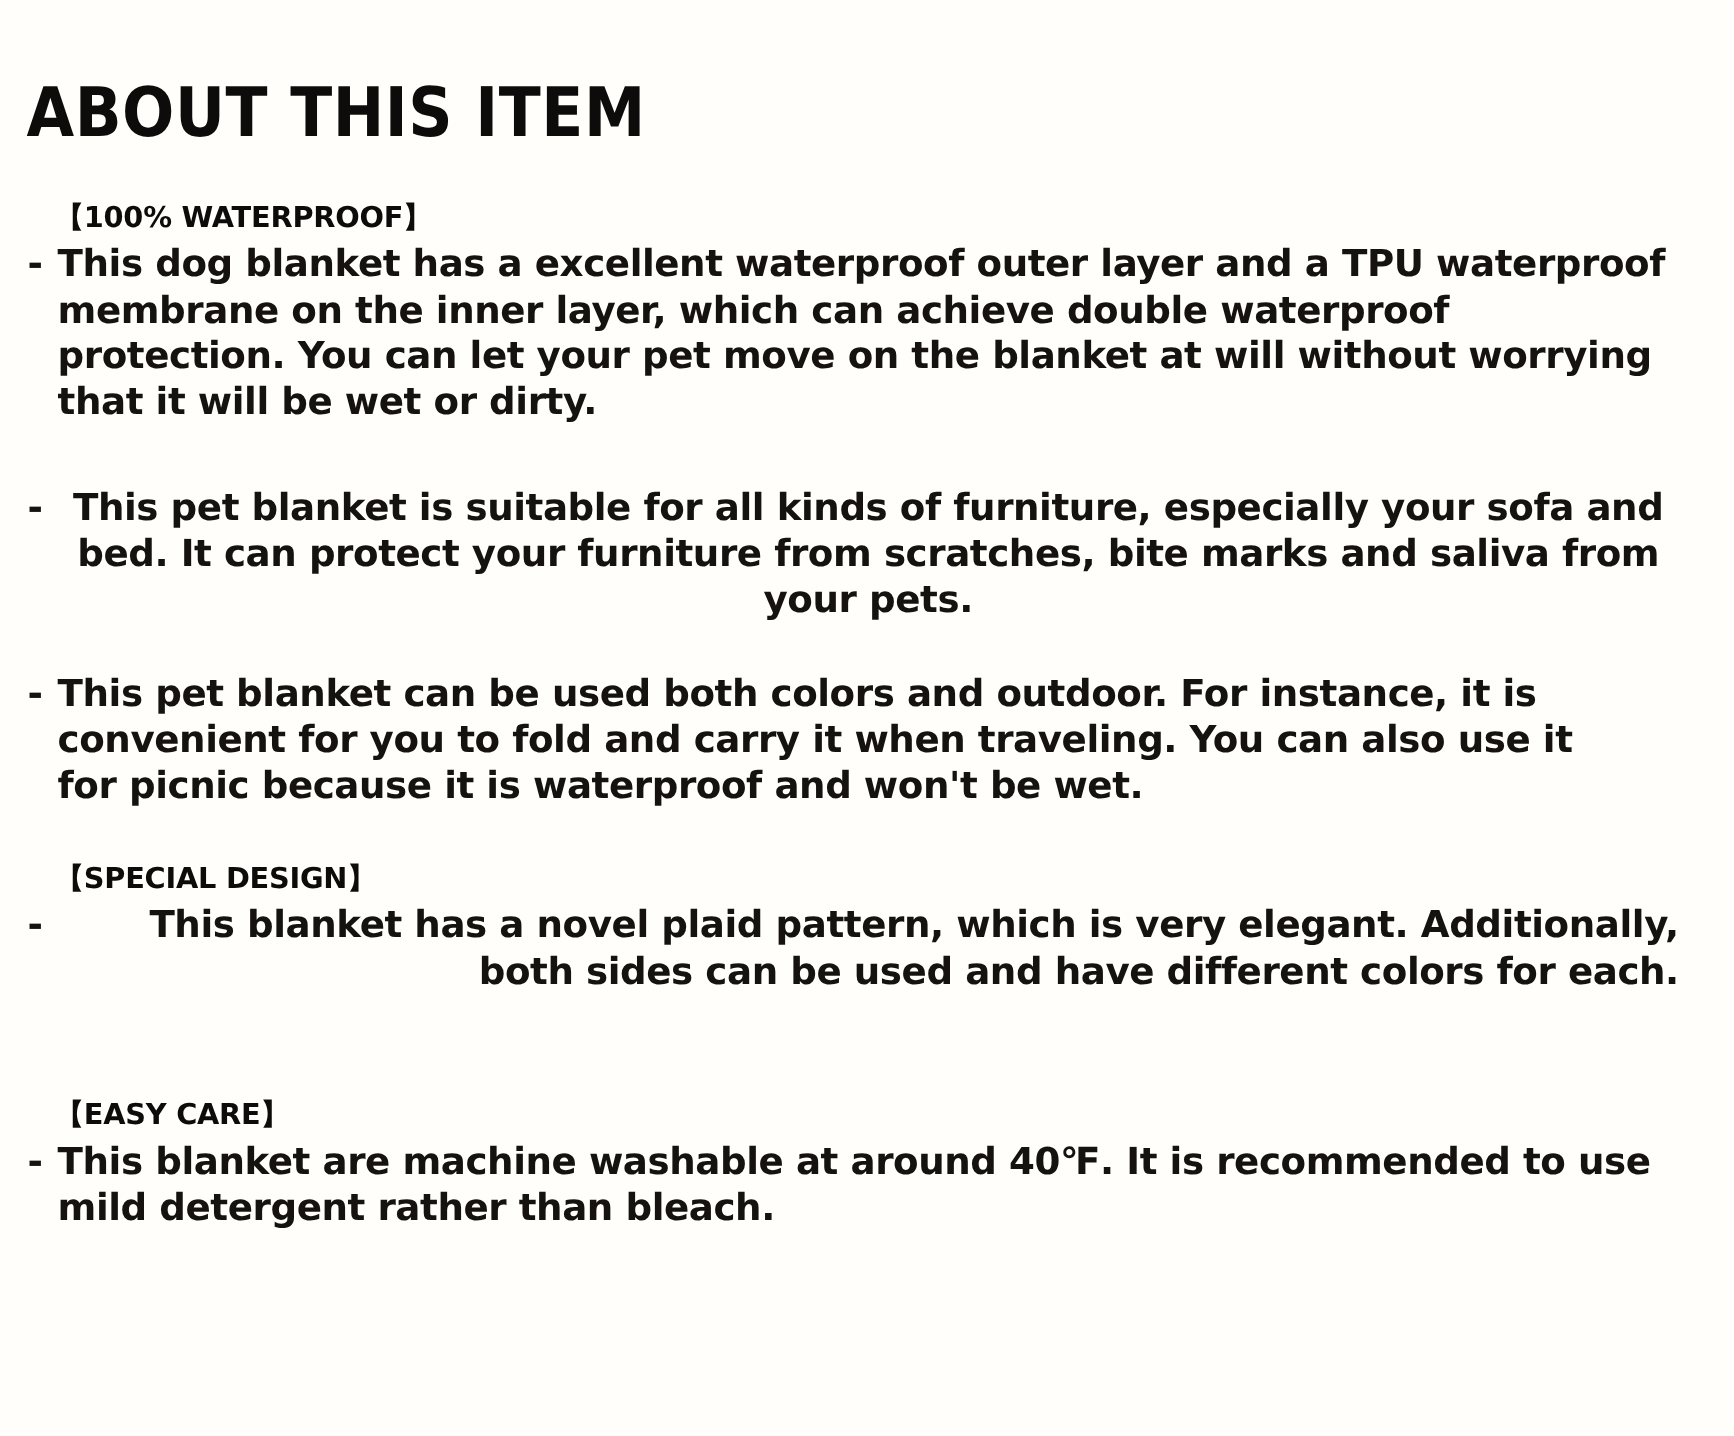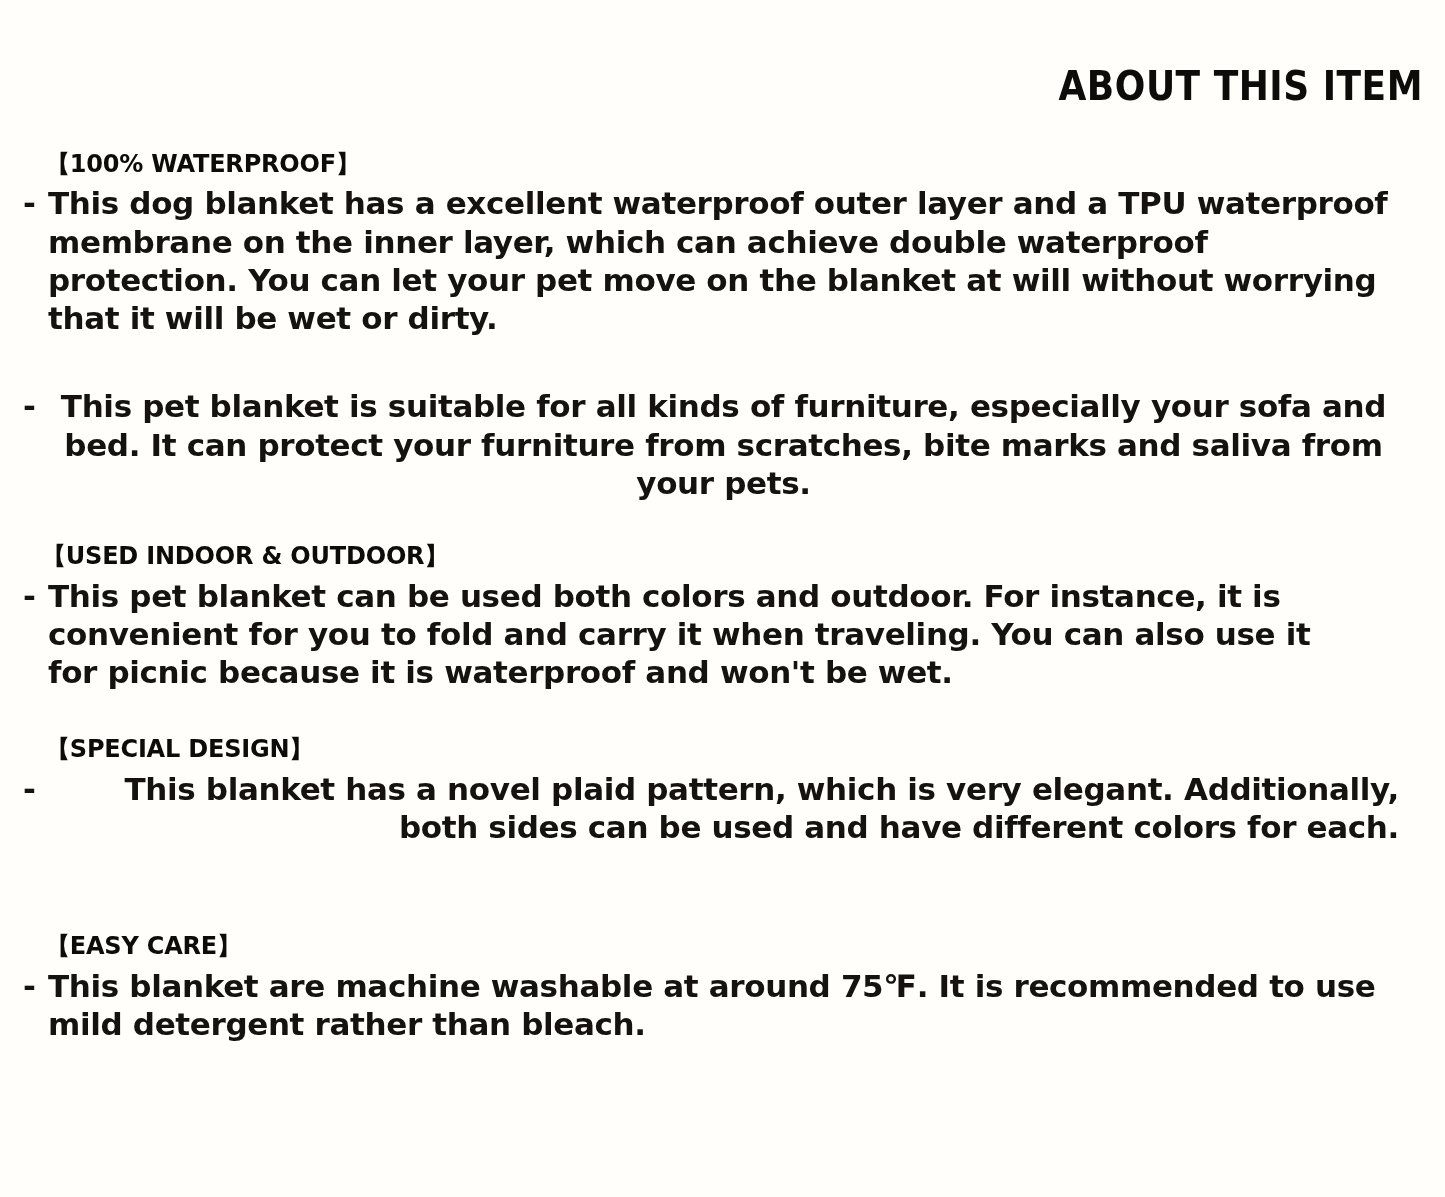--- a/index.html
+++ b/index.html
@@ -17,22 +17,22 @@
 
   .page {
     position: relative;
     width: 1445px;
     height: 1197px;
     box-sizing: border-box;
     padding: 0 22px 0 22px;
   }
 
   .page-title {
-    text-align: right;
-    font-size: 40px;
+    text-align: left;
+    font-size: 57px;
     font-weight: 700;
     letter-spacing: 0.5px;
     line-height: 1;
     margin: 0;
     padding-top: 66px;
     color: #0e0c0a;
     font-stretch: semi-condensed;
   }
 
   .sections {
@@ -125,21 +125,20 @@
     <div class="section s-furniture">
       <div class="section-body">
         <span class="bullet-dash">-</span>
         <span class="body-text">This pet blanket is suitable for all kinds of furniture, especially your sofa and bed. It can protect your furniture from scratches, bite marks and saliva from your pets.</span>
       </div>
     </div>
 
     <div class="sec-gap-2"></div>
 
     <div class="section s-indoor">
-      <div class="section-heading">【USED INDOOR &amp; OUTDOOR】</div>
       <div class="section-body">
         <span class="bullet-dash">-</span>
         <span class="body-text">This pet blanket can be used both colors and outdoor. For instance, it is convenient for you to fold and carry it when traveling. You can also use it for picnic because it is waterproof and won't be wet.</span>
       </div>
     </div>
 
     <div class="sec-gap-3"></div>
 
     <div class="section s-design">
       <div class="section-heading">【SPECIAL DESIGN】</div>
@@ -148,18 +147,18 @@
         <span class="body-text">This blanket has a novel plaid pattern, which is very elegant. Additionally, both sides can be used and have different colors for each.</span>
       </div>
     </div>
 
     <div class="sec-gap-4"></div>
 
     <div class="section s-easycare">
       <div class="section-heading">【EASY CARE】</div>
       <div class="section-body">
         <span class="bullet-dash">-</span>
-        <span class="body-text">This blanket are machine washable at around 75℉. It is recommended to use mild detergent rather than bleach.</span>
+        <span class="body-text">This blanket are machine washable at around 40℉. It is recommended to use mild detergent rather than bleach.</span>
       </div>
     </div>
 
   </div>
 </div>
 
 </body></html>

